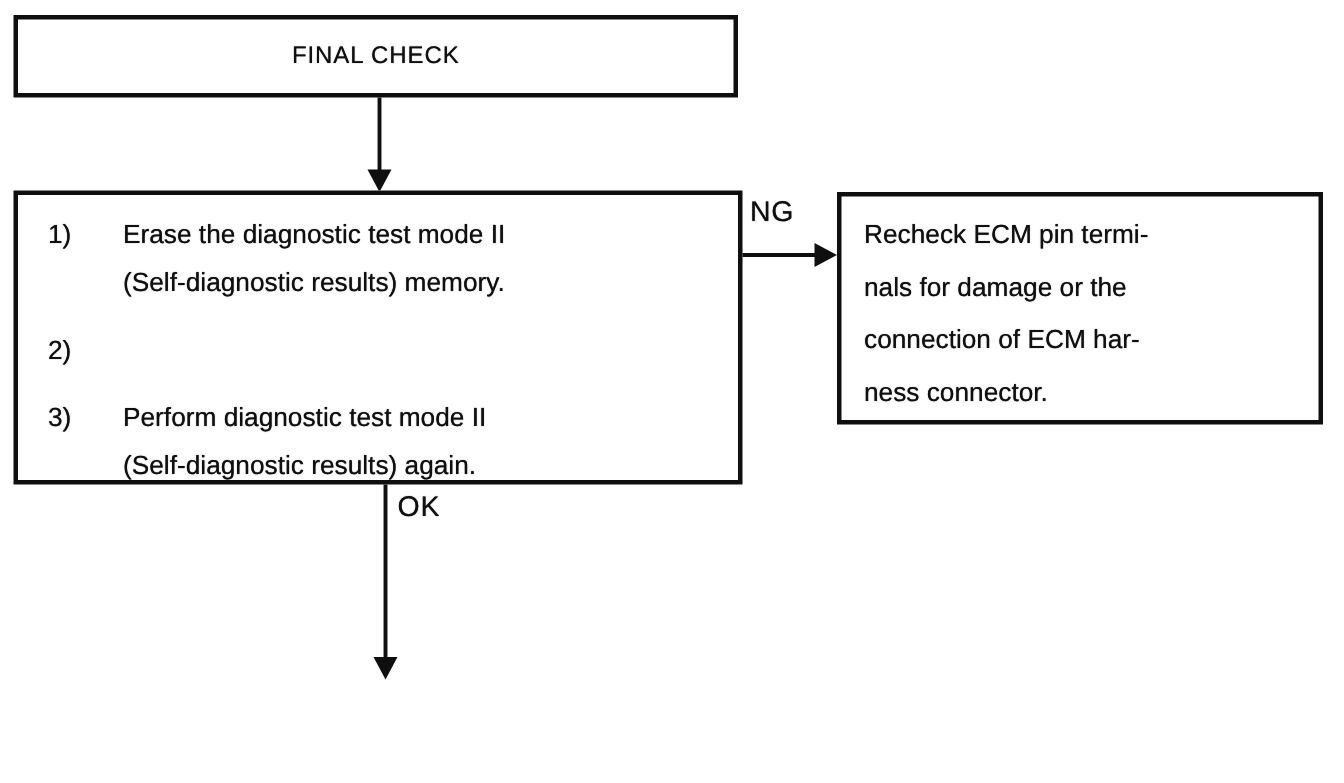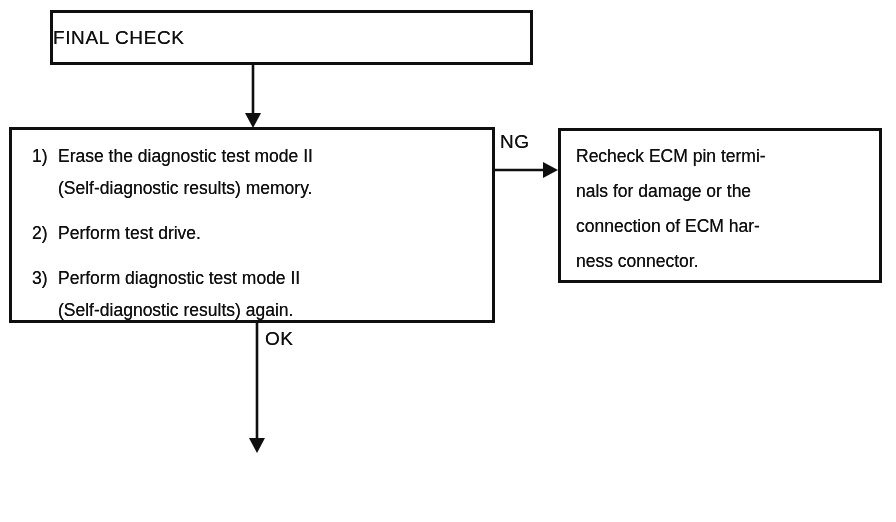--- a/index.html
+++ b/index.html
@@ -14,40 +14,40 @@
   }
   .box {
     position: absolute;
     border: 3px solid #0f0f0f;
     background: #ffffff;
     box-sizing: border-box;
   }
   .title-box {
     display: flex;
     align-items: center;
-    font-size: 19px;
+    justify-content: center;
+    font-size: 16px;
     letter-spacing: 0.6px;
     text-shadow: 0 0 0.6px rgba(0,0,0,0.85);
-    margin-left: 41px;
   }
   #node-final-check   { left: 9px;   top: 10px;  width: 483px; height: 55px; }
   #node-procedure     { left: 9px;   top: 127px; width: 486px; height: 196px; padding: 10px 10px 0 20px; }
   #node-recheck       { left: 558px; top: 128px; width: 324px; height: 155px; padding: 8px 26px 0 15px; }
   #node-inspection-end{ left: 13px;  top: 454px; width: 484px; height: 59px; }
 
   .step {
     display: flex;
     font-size: 17.5px;
     line-height: 32px;
     text-shadow: 0 0 0.6px rgba(0,0,0,0.85);
     margin-bottom: 13px;
   }
   .step:last-child { margin-bottom: 0; }
   .step-num { width: 26px; flex: 0 0 26px; }
-  .step-text { white-space: pre-line; }
+  .step-text { white-space: pre-line; margin-left: 24px; }
 
   .recheck-text {
     font-size: 17.5px;
     line-height: 35px;
     white-space: pre-line;
     text-shadow: 0 0 0.6px rgba(0,0,0,0.85);
   }
 
   .edge-label {
     position: absolute;
@@ -88,21 +88,20 @@
   </div>
 
   <div class="box" id="node-procedure">
     <div class="step">
       <span class="step-num">1)</span>
       <span class="step-text">Erase the diagnostic test mode II
 (Self-diagnostic results) memory.</span>
     </div>
     <div class="step">
       <span class="step-num">2)</span>
-      <span class="step-text">Perform test drive.</span>
     </div>
     <div class="step">
       <span class="step-num">3)</span>
       <span class="step-text">Perform diagnostic test mode II
 (Self-diagnostic results) again.</span>
     </div>
   </div>
 
   <div class="edge-label" id="edge-label-ng">NG</div>
 

